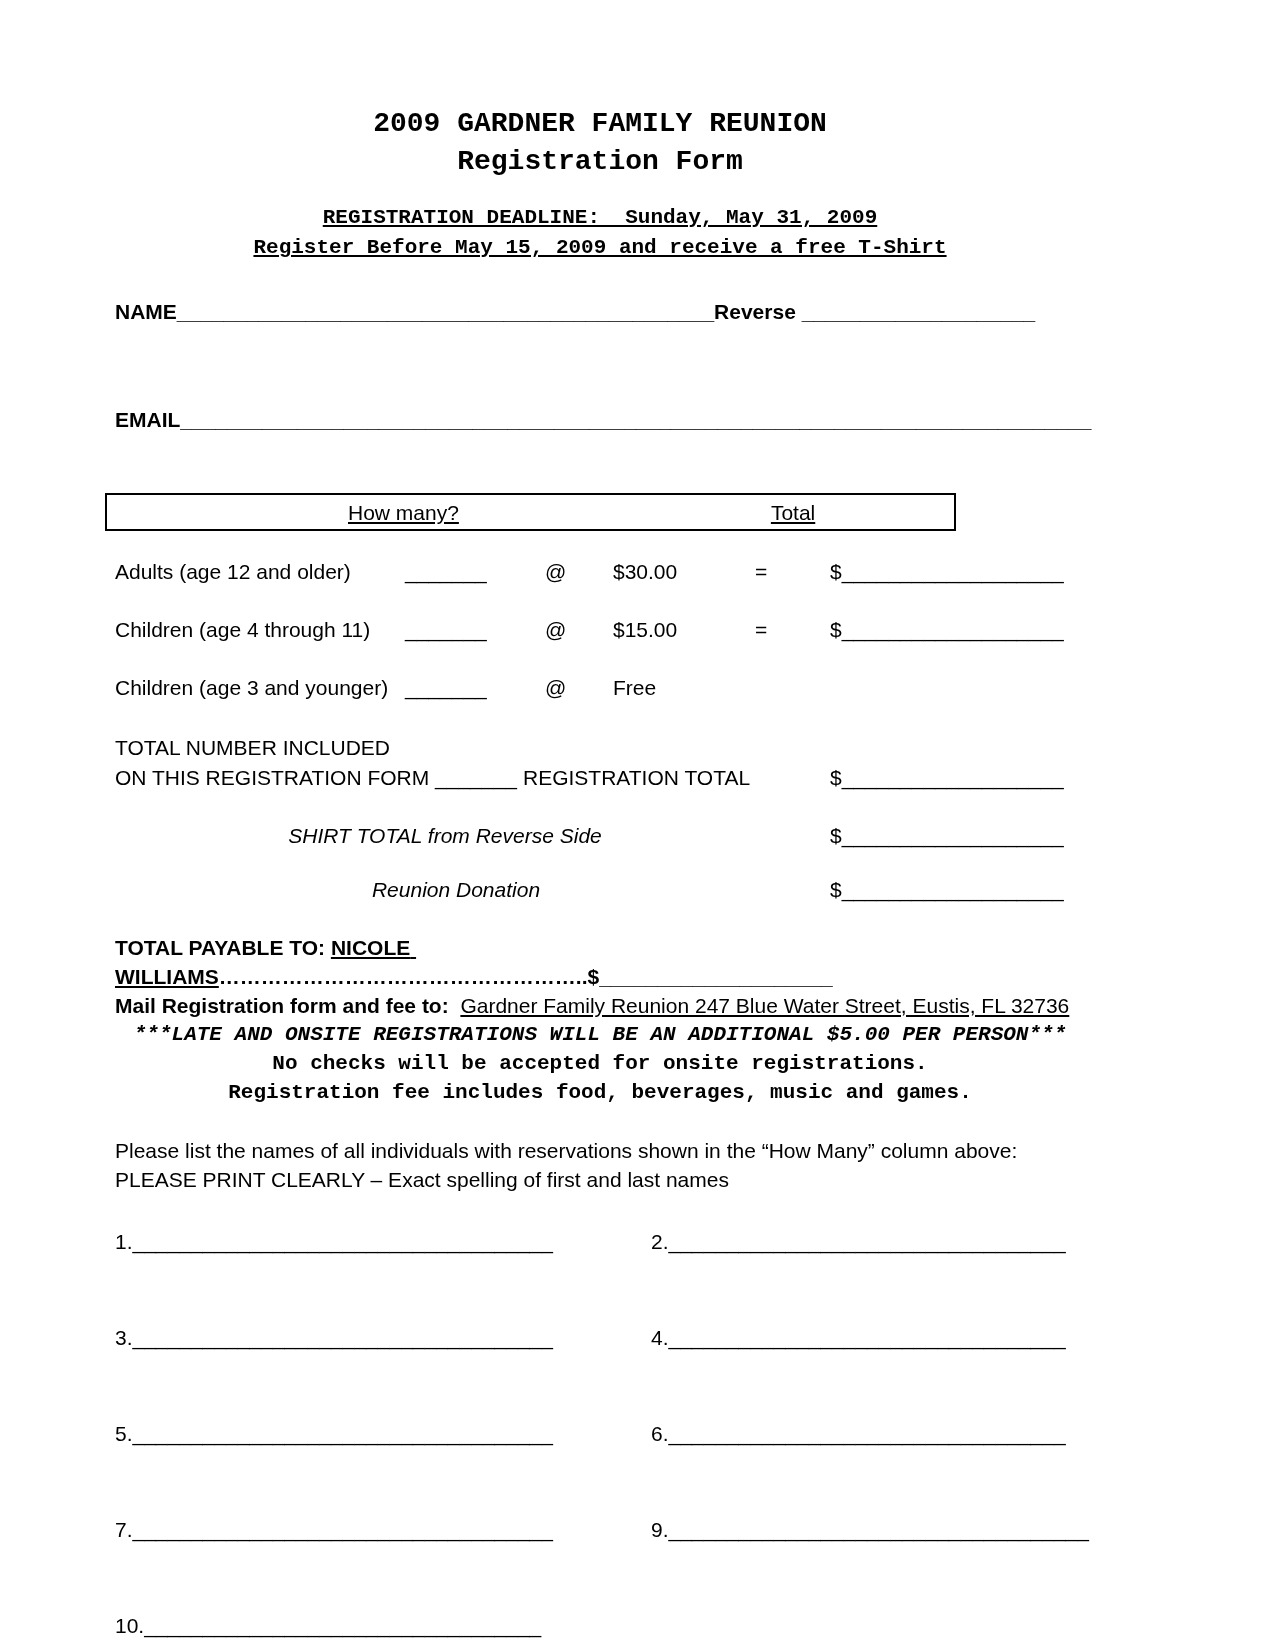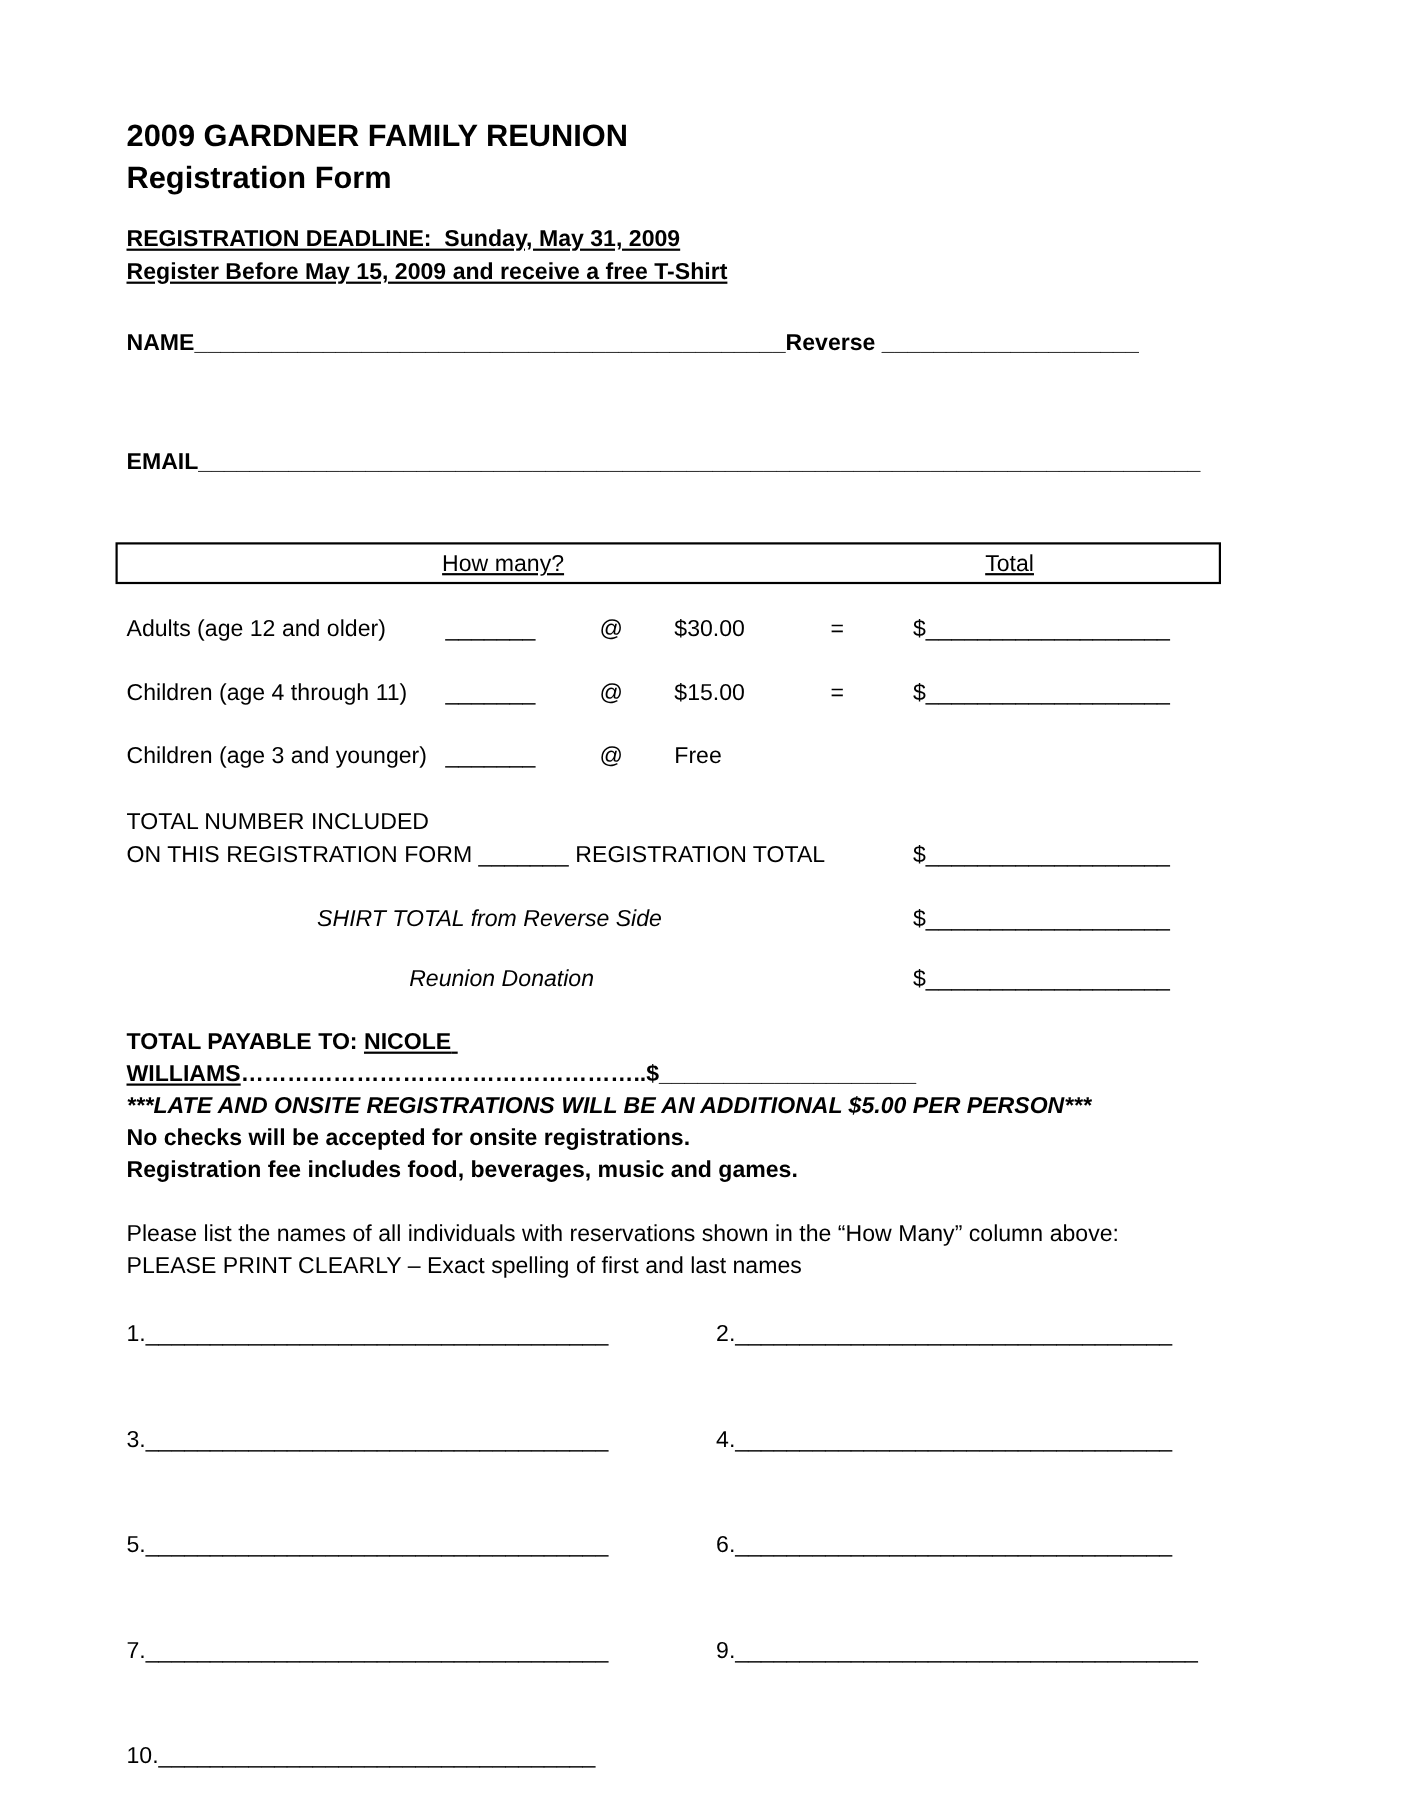--- a/index.html
+++ b/index.html
@@ -7,32 +7,32 @@
   body {
     width:1275px; height:1650px;
     font-family:"Liberation Sans", sans-serif;
     color:#000;
     overflow:hidden;
   }
   .page { width:1275px; height:1650px; padding:105px 190px 0 115px; font-size:21px; line-height:26px; }
   .b { font-weight:bold; }
   .i { font-style:italic; }
   .u { text-decoration:underline; }
-  .center { text-align:left; }
+  .center { text-align:center;font-family:Liberation Mono, monospace; }
   .line { white-space:pre-wrap; }
 
   .title { font-size:28px; line-height:38px; }
   .deadline { margin-top:22px; line-height:30px; }
 
   .name-row { margin-top:36px; display:flex; justify-content:flex-start; }
   .email-row { margin-top:30px; }
 
   .header-box {
     margin-top:34px; margin-left:-10px;
-    width:1005px; height:38px;
+    width:851px; height:38px;
     border:2px solid #000;
     position:relative;
   }
   .header-box span { position:absolute; top:3px; line-height:30px; }
   .header-box .hm { left:35%; transform:translateX(-50%); }
   .header-box .tt { left:81%; transform:translateX(-50%); }
 
   .trow { display:grid; grid-template-columns:290px 140px 68px 142px 75px 1fr; margin-top:32px; }
   .trow.first { margin-top:28px; }
 
@@ -124,20 +124,21 @@
     <span>$___________________</span>
   </div>
 
   <div class="rrow donation">
     <span class="lbl">Reunion Donation</span>
     <span>$___________________</span>
   </div>
 
   <div class="pay-section">
     <div class="line b"><span>TOTAL PAYABLE TO: </span><span class="u">NICOLE WILLIAMS</span><span>……………………………………………..</span><span>$____________________</span></div>
+    <div class="line"><span class="b">Mail Registration form and fee to:  </span><span class="u">Gardner Family Reunion 247 Blue Water Street, Eustis, FL 32736</span></div>
     <div class="center b i line">***LATE AND ONSITE REGISTRATIONS WILL BE AN ADDITIONAL $5.00 PER PERSON***</div>
     <div class="center b line">No checks will be accepted for onsite registrations.</div>
     <div class="center b line">Registration fee includes food, beverages, music and games.</div>
   </div>
 
   <div class="instr-section">
     <div class="line">Please list the names of all individuals with reservations shown in the “How Many” column above:</div>
     <div class="line">PLEASE PRINT CLEARLY – Exact spelling of first and last names</div>
   </div>
 

